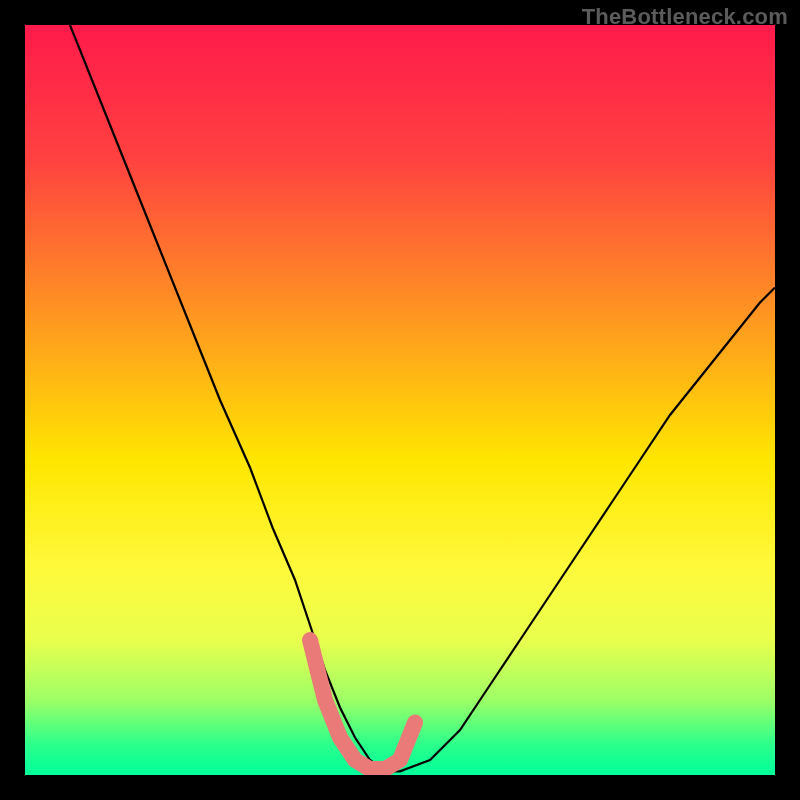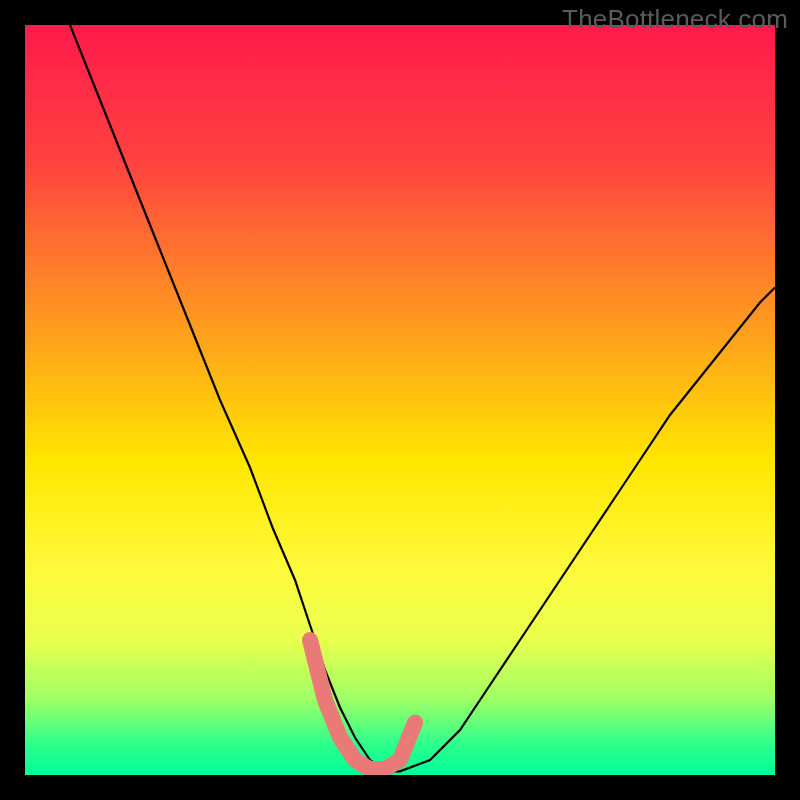--- a/index.html
+++ b/index.html
@@ -22,22 +22,22 @@
     top: 25px;
     width: 750px;
     height: 750px;
     overflow: hidden;
   }
   .watermark {
     position: absolute;
     top: 4px;
     right: 12px;
     color: #5b5b5b;
-    font-size: 26px;
-    font-weight: 400;
+    font-size: 22px;
+    font-weight: 700;
     letter-spacing: 0.2px;
     z-index: 20;
   }
   svg {
     display: block;
   }
 </style>
 </head>
 <body>
 

